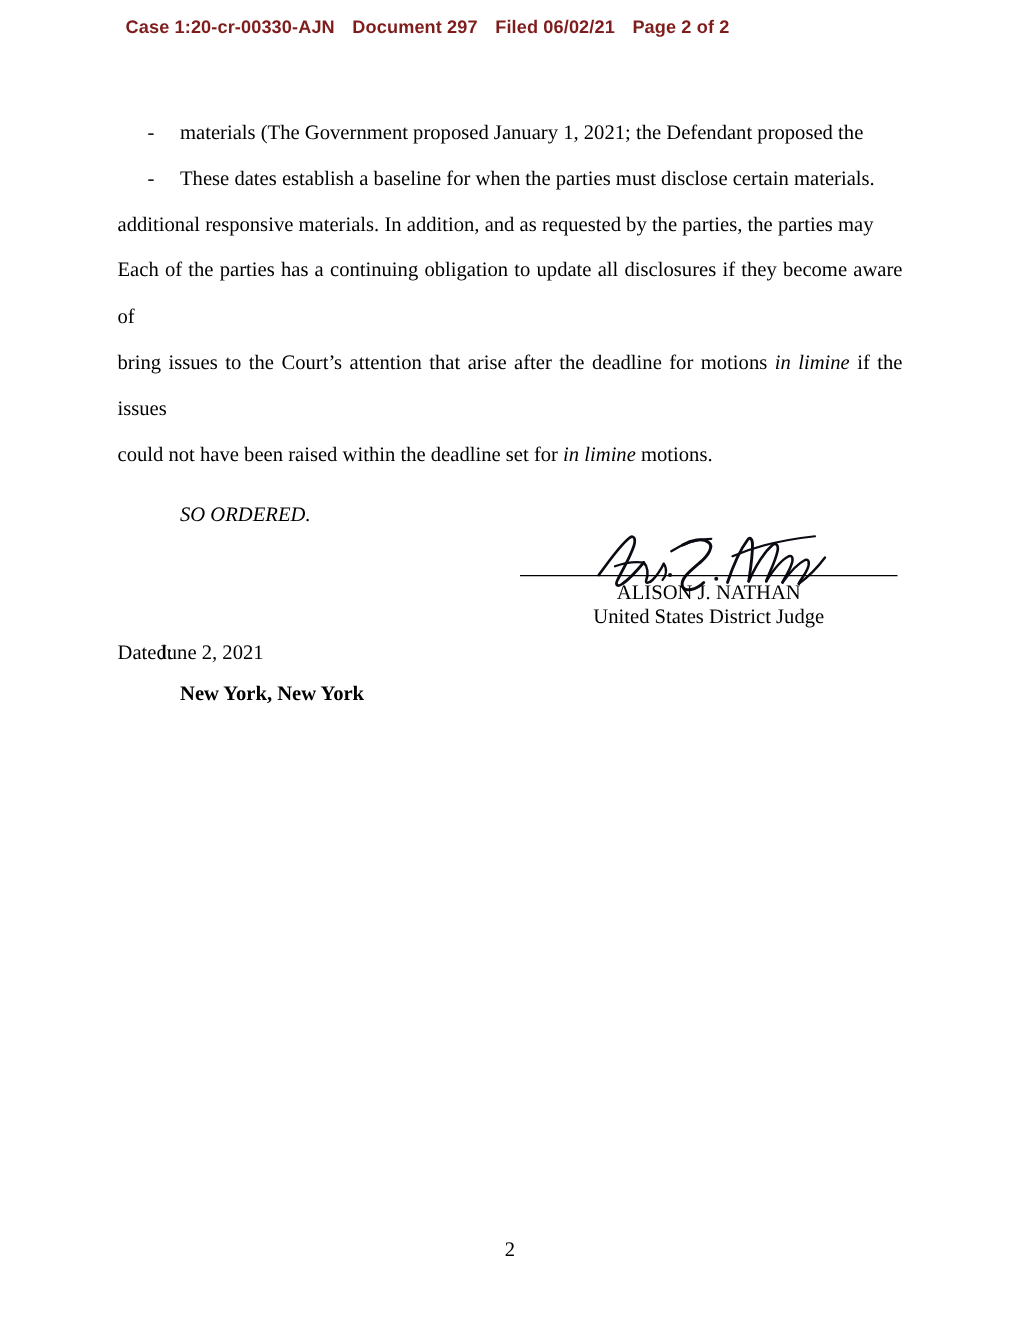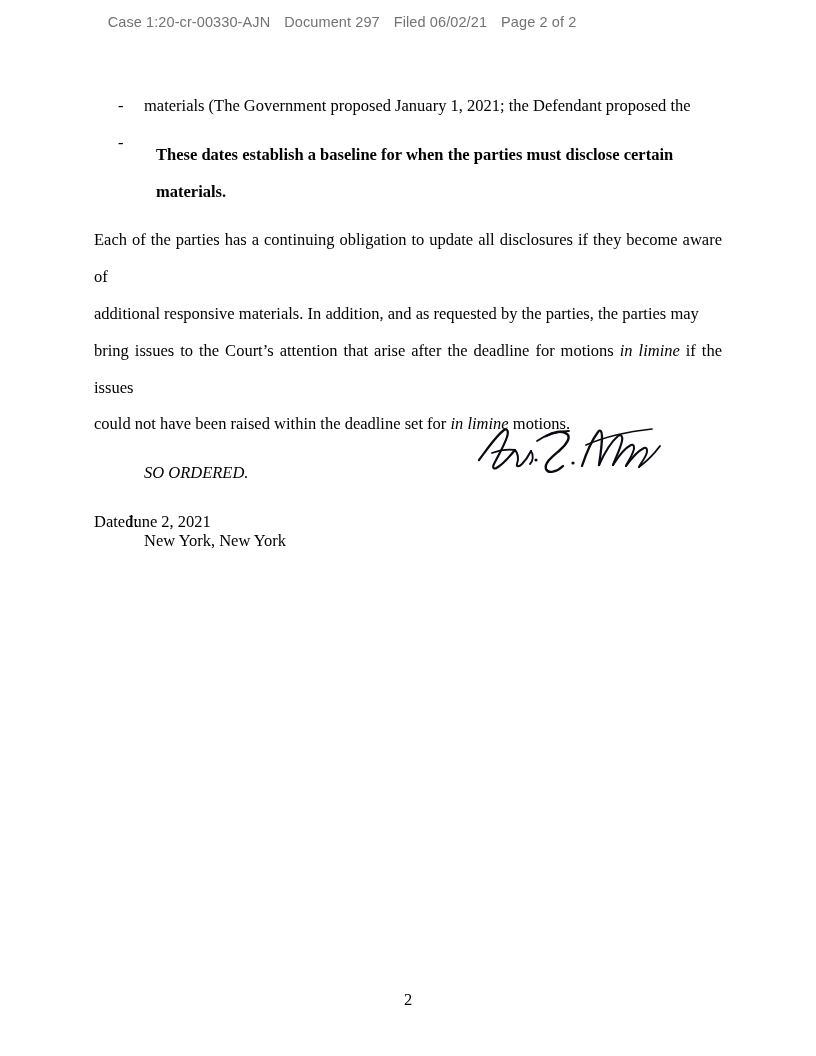--- a/index.html
+++ b/index.html
@@ -20,25 +20,26 @@
     height: 1056px;
     box-sizing: border-box;
   }
   
   .ecf-header {
     position: absolute;
     top: 14px;
     left: 0;
     width: 684px;
     text-align: center;
-    color: #737373;
+    color: #7f1d1d;
     font-family: "Liberation Sans", sans-serif;
     font-size: 14.5px;
     letter-spacing: 0.1px;
     white-space: nowrap;
+    font-weight: bold;
   }
   .ecf-header span {
     margin-right: 14px;
   }
   .ecf-header span:last-child {
     margin-right: 0;
   }
   
   .body-block {
     position: absolute;
@@ -53,22 +54,21 @@
     padding-left: 50px;
     margin: 0;
   }
   .bullet-item .dash {
     position: absolute;
     left: 24px;
     top: 0;
   }
   .indent-para {
     padding-left: 50px;
-    margin: 12px;
-    font-weight: bold;
+    margin: 0;
   }
   .flush-para {
     margin: 0;
     text-align: justify;
     text-justify: inter-word;
   }
   .so-ordered {
     padding-left: 50px;
     margin: 0;
     padding-top: 12px;
@@ -96,21 +96,22 @@
     top: 0;
   }
   .dated-value {
     position: absolute;
     left: 33px;
     top: 0;
   }
   .dated-city {
     position: absolute;
     left: 50px;
-    top: 19px;
+    top: 33px;
+    font-weight: bold;
   }
   .sig-right {
     position: absolute;
     left: 318px;
     top: -52px;
     width: 310px;
     text-align: center;
   }
   .sig-line {
     width: 302px;
@@ -158,22 +159,22 @@
       <span class="dash">-</span>
       <div>materials (The Government proposed January 1, 2021; the Defendant proposed the</div>
     </div>
 
     <div class="bullet-item">
       <span class="dash">-</span>
     </div>
 
     <div class="indent-para">These dates establish a baseline for when the parties must disclose certain materials.</div>
 
+    <div class="flush-para">additional responsive materials.  In addition, and as requested by the parties, the parties may</div>
     <div class="flush-para">Each of the parties has a continuing obligation to update all disclosures if they become aware of</div>
-    <div class="flush-para">additional responsive materials.  In addition, and as requested by the parties, the parties may</div>
     <div class="flush-para"><span>bring issues to the Court’s attention that arise after the deadline for motions </span><em class="latin">in limine</em><span> if the issues</span></div>
     <div class="flush-para"><span>could not have been raised within the deadline set for </span><em class="latin">in limine</em><span> motions.</span></div>
 
     <div class="so-ordered">SO ORDERED.</div>
   </div>
 
   <div class="sig-area">
     <div class="dated-row">
       <span class="dated-label">Dated:</span>
       <span class="dated-value">June 2, 2021</span>
@@ -191,18 +192,23 @@
           <circle cx="99" cy="43" r="1.6" fill="#0b0b14" stroke="none"></circle>
           <path d="M108 46 C112 34, 118 20, 124 12 C126 9, 128 11, 128 16 C128 26, 126 38, 125 45" stroke-width="2.3"></path>
           <path d="M125 45 C130 34, 137 22, 144 16 C147 14, 149 16, 148 21 C146 30, 141 39, 139 45" stroke-width="2.1"></path>
           <path d="M139 45 C144 37, 151 28, 157 25 C160 24, 161 27, 159 32 C157 38, 153 43, 152 46" stroke-width="2"></path>
           <path d="M152 46 C157 39, 164 31, 170 28 C173 27, 174 30, 172 35 C170 40, 166 44, 165 47" stroke-width="2"></path>
           <path d="M112 25 C128 18, 150 12, 178 9" stroke-width="1.7"></path>
           <path d="M165 47 C172 42, 180 34, 186 26" stroke-width="1.9"></path>
         </g>
       </svg>
 
+      <div class="sig-right">
+        <div class="sig-line"></div>
+        <div class="sig-name">ALISON J. NATHAN</div>
+        <div class="sig-title">United States District Judge</div>
+      </div>
     </div>
   </div>
 
   <div class="page-number">2</div>
 
 </div>
 
 </body></html>

